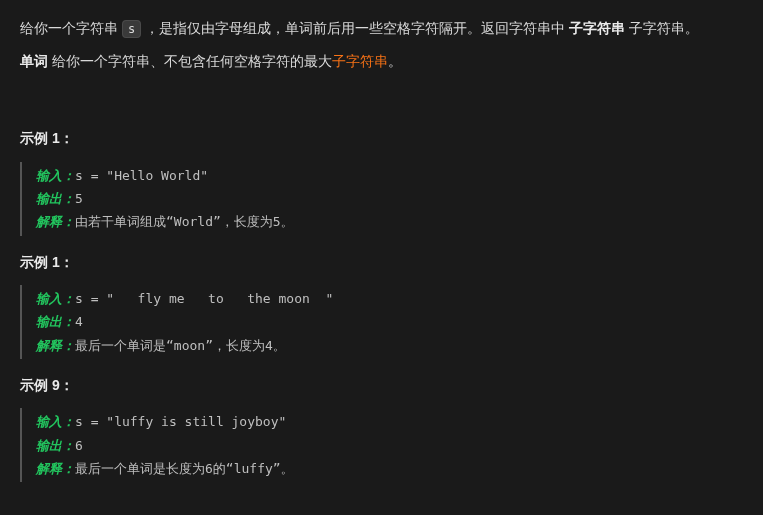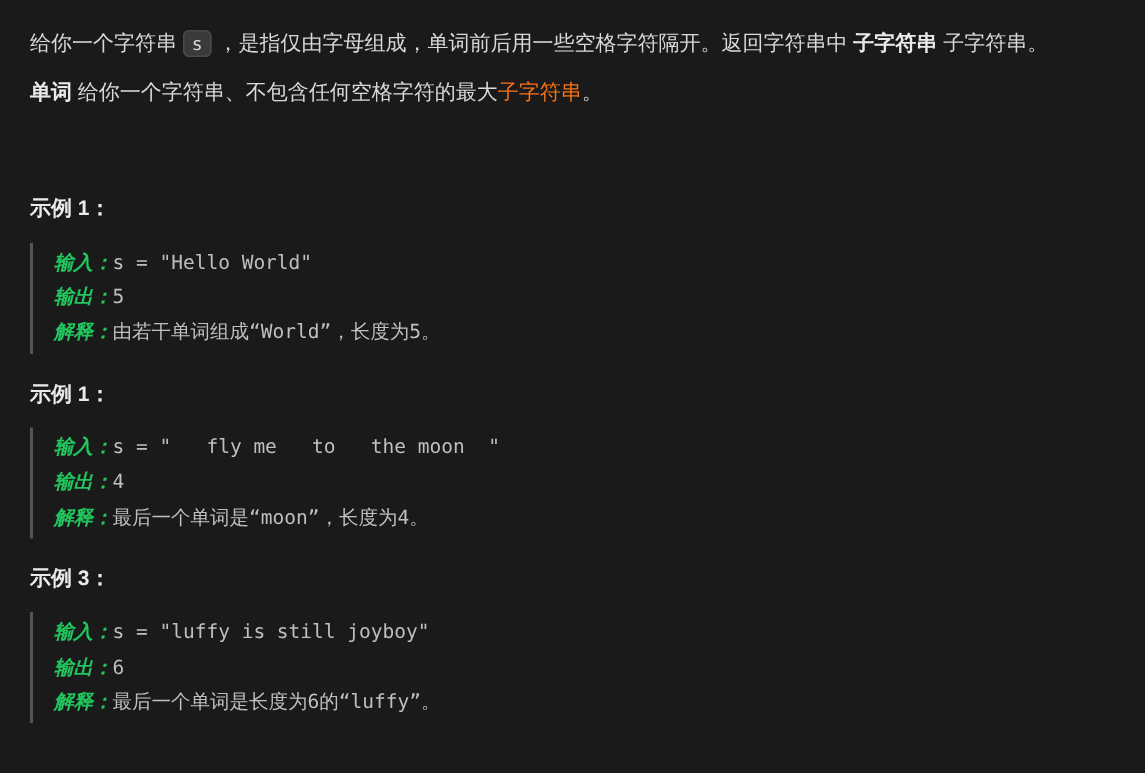--- a/index.html
+++ b/index.html
@@ -74,16 +74,16 @@
 <div class="section-title">示例 1：</div>
 <pre class="example"><span class="lbl">输入：</span><span>s = "Hello World"</span>
 <span class="lbl">输出：</span><span>5</span>
 <span class="lbl">解释：</span><span>由若干单词组成“World”，长度为5。</span></pre>
 
 <div class="section-title">示例 1：</div>
 <pre class="example"><span class="lbl">输入：</span><span>s = "   fly me   to   the moon  "</span>
 <span class="lbl">输出：</span><span>4</span>
 <span class="lbl">解释：</span><span>最后一个单词是“moon”，长度为4。</span></pre>
 
-<div class="section-title">示例 3：</div>
+<div class="section-title">示例 9：</div>
 <pre class="example"><span class="lbl">输入：</span><span>s = "luffy is still joyboy"</span>
 <span class="lbl">输出：</span><span>6</span>
 <span class="lbl">解释：</span><span>最后一个单词是长度为6的“luffy”。</span></pre>
 
 </body></html>

